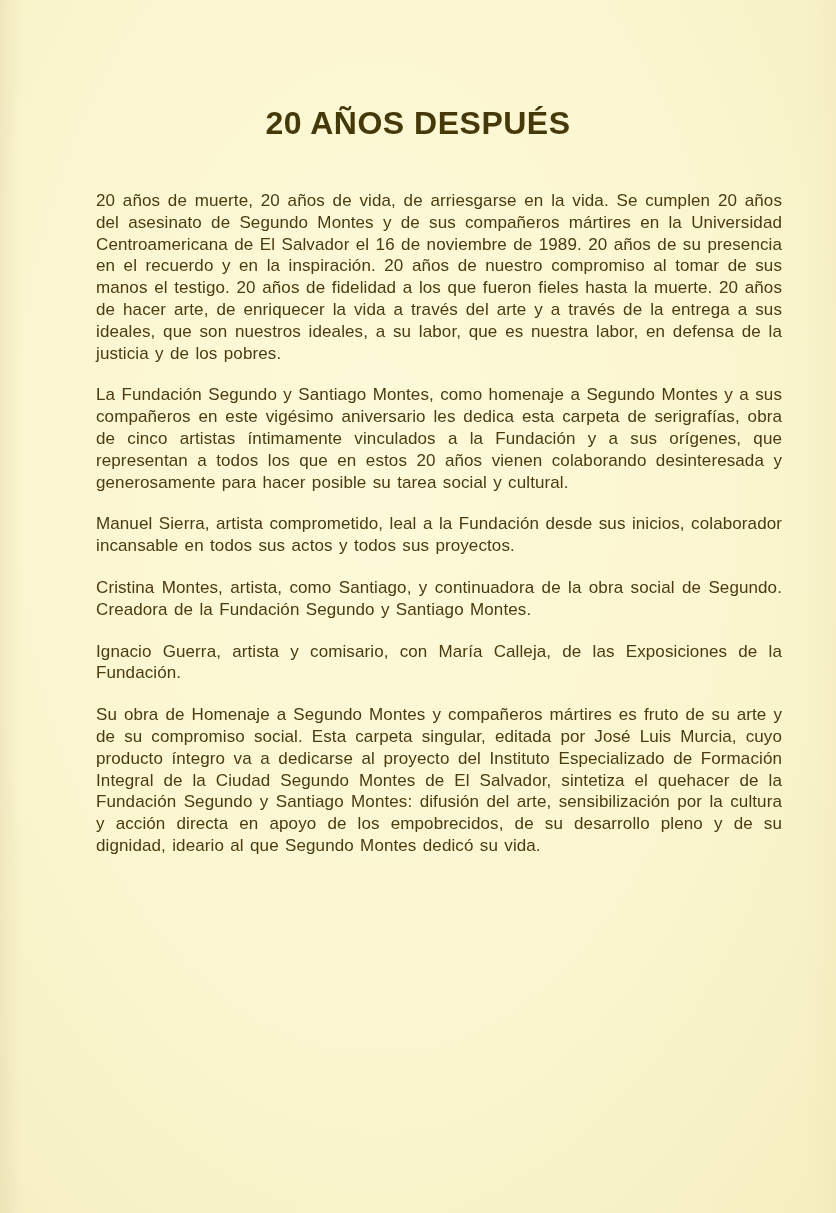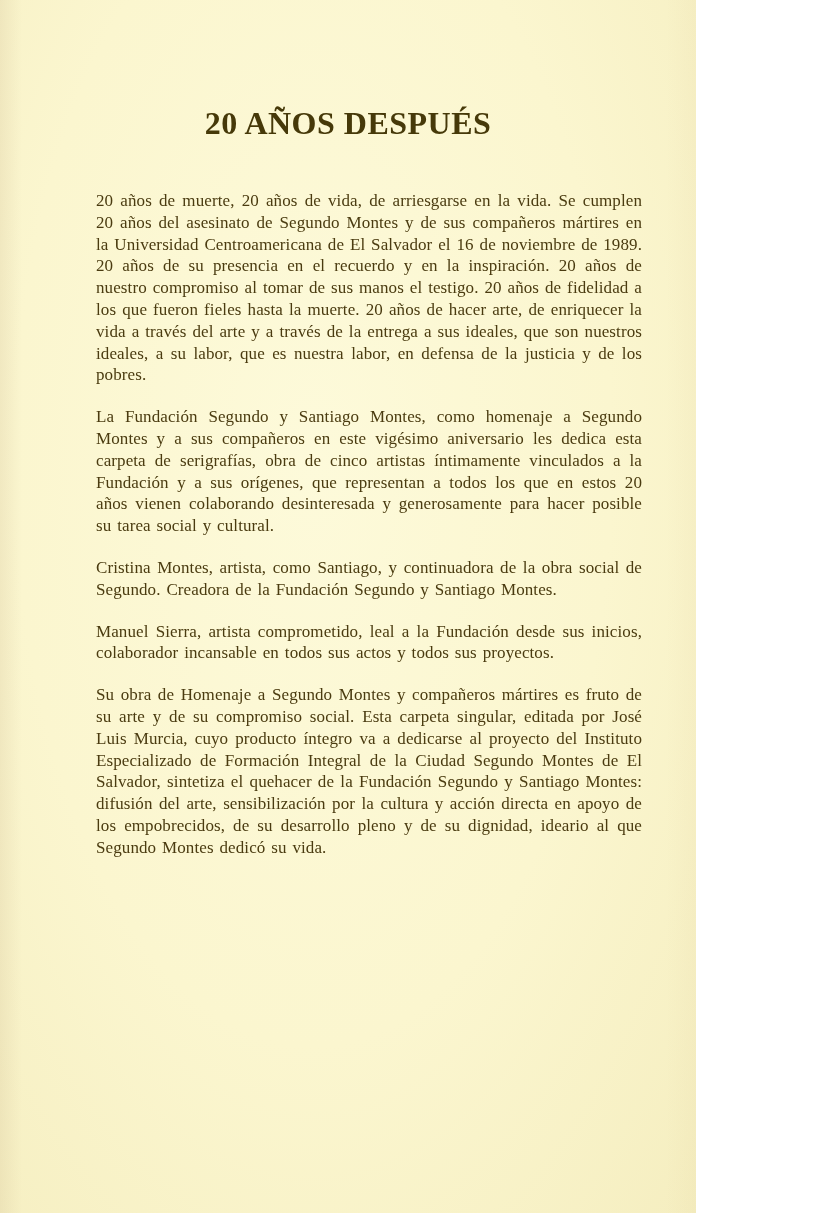--- a/index.html
+++ b/index.html
@@ -7,29 +7,28 @@
     padding: 0;
   }
   body {
     width: 836px;
     height: 1213px;
     overflow: hidden;
     font-family: "Liberation Sans", sans-serif;
   }
   .scan-page {
     position: relative;
-    width: 696px;
+    width: 836px;
     height: 1213px;
     box-sizing: border-box;
     color: var(--text-color, #4a3b10);
     background:
       linear-gradient(90deg, rgba(205,185,145,0.22) 0px, rgba(205,185,145,0.0) 22px),
       linear-gradient(270deg, rgba(220,200,150,0.10) 0px, rgba(220,200,150,0.0) 30px),
       radial-gradient(ellipse at 45% 38%, #fdfada 0%, var(--bg-color, #fbf6cf) 55%, #f5eec0 100%);
-    font-family: Liberation Serif, serif;
   }
   .title {
     margin: 0;
     padding-top: 104px;
     text-align: center;
     font-size: 32px;
     line-height: 38px;
     font-weight: bold;
     letter-spacing: 0.5px;
     color: var(--title-color, #463909);
@@ -49,17 +48,18 @@
   }
 </style>
 </head>
 <body>
 
 <div class="scan-page" style="--bg-color: #fbf6cf; --text-color: #4a3b10; --title-color: #463909;">
   <h1 class="title">20 AÑOS DESPUÉS</h1>
   <div class="body-text">
     <p>20 años de muerte, 20 años de vida, de arriesgarse en la vida. Se cumplen 20 años del asesinato de Segundo Montes y de sus compañeros mártires en la Universidad Centroamericana de El Salvador el 16 de noviembre de 1989. 20 años de su presencia en el recuerdo y en la inspiración. 20 años de nuestro compromiso al tomar de sus manos el testigo. 20 años de fidelidad a los que fueron fieles hasta la muerte. 20 años de hacer arte, de enriquecer la vida a través del arte y a través de la entrega a sus ideales, que son nuestros ideales, a su labor, que es nuestra labor, en defensa de la justicia y de los pobres.</p>
     <p>La Fundación Segundo y Santiago Montes, como homenaje a Segundo Montes y a sus compañeros en este vigésimo aniversario les dedica esta carpeta de serigrafías, obra de cinco artistas íntimamente vinculados a la Fundación y a sus orígenes, que representan a todos los que en estos 20 años vienen colaborando desinteresada y generosamente para hacer posible su tarea social y cultural.</p>
+    <p>Manuel Sierra, artista comprometido, leal a la Fundación desde sus inicios, colaborador incansable en todos sus actos y todos sus proyectos.</p>
     <p>Cristina Montes, artista, como Santiago, y continuadora de la obra social de Segundo. Creadora de la Fundación Segundo y Santiago Montes.</p>
-    <p>Manuel Sierra, artista comprometido, leal a la Fundación desde sus inicios, colaborador incansable en todos sus actos y todos sus proyectos.</p>
+    <p>Ignacio Guerra, artista y comisario, con María Calleja, de las Exposiciones de la Fundación.</p>
     <p>Su obra de Homenaje a Segundo Montes y compañeros mártires es fruto de su arte y de su compromiso social. Esta carpeta singular, editada por José Luis Murcia, cuyo producto íntegro va a dedicarse al proyecto del Instituto Especializado de Formación Integral de la Ciudad Segundo Montes de El Salvador, sintetiza el quehacer de la Fundación Segundo y Santiago Montes: difusión del arte, sensibilización por la cultura y acción directa en apoyo de los empobrecidos, de su desarrollo pleno y de su dignidad, ideario al que Segundo Montes dedicó su vida.</p>
   </div>
 </div>
 
 </body></html>

